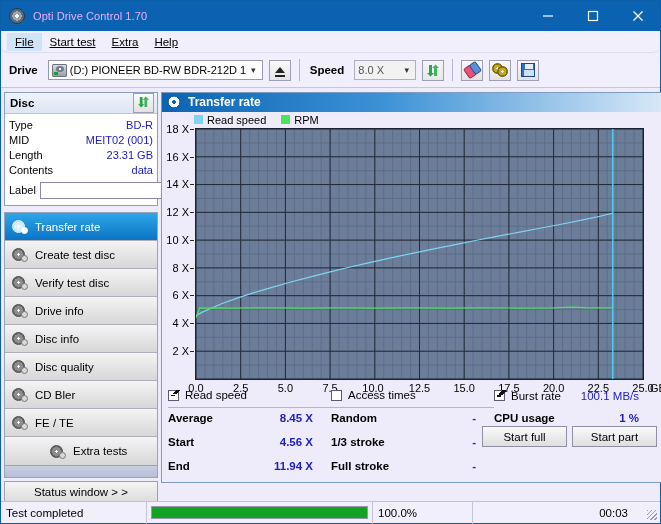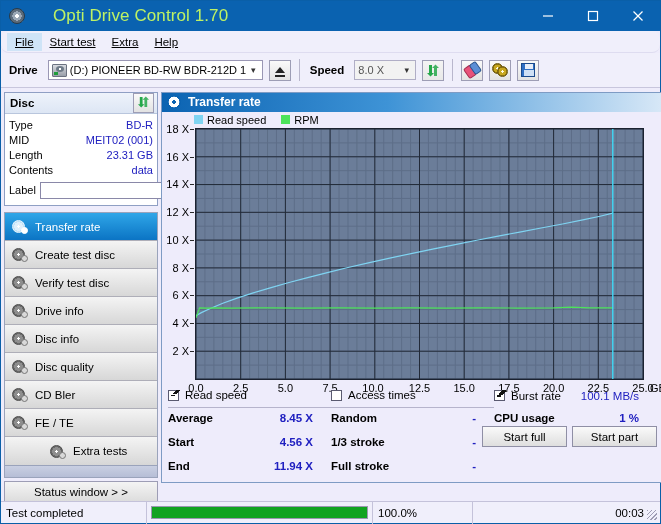--- a/index.html
+++ b/index.html
@@ -12,21 +12,21 @@
   }
   .app{position:relative;width:661px;height:524px;background:#eeecfb;
        border:1px solid #0a5fa8;box-sizing:border-box;}
 
   
   .titlebar{height:30px;background:#0a62b0;display:flex;align-items:center;}
   .titlebar .tb-icon{width:16px;height:16px;margin-left:8px;margin-right:8px;
      border-radius:50%;
      background:radial-gradient(circle at 50% 50%,#fff 0 18%,#9aa7b5 19% 46%,#5c6b7a 47% 75%,#cfd8e2 76% 100%);
      border:1px solid #2b3a47;box-sizing:border-box;}
-  .titlebar .tb-title{color:#bef264;font-size:17px;letter-spacing:.1px;margin-left:20px;}
+  .titlebar .tb-title{color:#f0abfc;font-size:11px;letter-spacing:.1px;}
   .tb-buttons{margin-left:auto;display:flex;height:30px;}
   .tb-btn{width:45px;height:30px;display:flex;align-items:center;justify-content:center;
           color:#fff;font-size:13px;}
   .tb-btn svg{display:block;}
 
   
   .menubar{height:21px;background:#f0effb;display:flex;align-items:center;
            padding-left:6px;border-bottom:1px solid #dedcf0;border-radius:8px;}
   .menu-item{padding:3px 8px;font-size:11.5px;color:#000;}
   .menu-item.sel{background:#cfe4f7;}
@@ -161,21 +161,21 @@
 
   
   .statusbar{position:absolute;left:0;bottom:0;width:659px;height:21px;
     background:#f0effb;border-top:1px solid #c4c2da;display:flex;align-items:center;font-size:11.5px;}
   .sb-cell{height:24px;display:flex;align-items:center;padding:0 5px;box-sizing:border-box;}
   .sb-text{width:146px;border-right:1px solid #c4c2da;}
   .sb-prog{width:225px;padding:0 4px;}
   .progouter{width:100%;height:13px;background:#fff;border:1px solid #9a98b0;box-sizing:border-box;}
   .proginner{height:100%;background:#11a321;}
   .sb-pct{width:100px;border-left:1px solid #c4c2da;}
-  .sb-time{flex:1;border-left:1px solid #c4c2da;justify-content:flex-end;padding-right:16px;}
+  .sb-time{flex:1;border-left:1px solid #c4c2da;justify-content:flex-end;padding-right:32px;}
   .grip{position:absolute;right:3px;bottom:3px;width:10px;height:10px;
     background:repeating-linear-gradient(135deg,#9e9cb4 0 1px,transparent 1px 3px);}
 </style>
 </head>
 <body>
 
 <div class="app">
 
   <div class="titlebar">
     <div class="tb-icon"></div>

